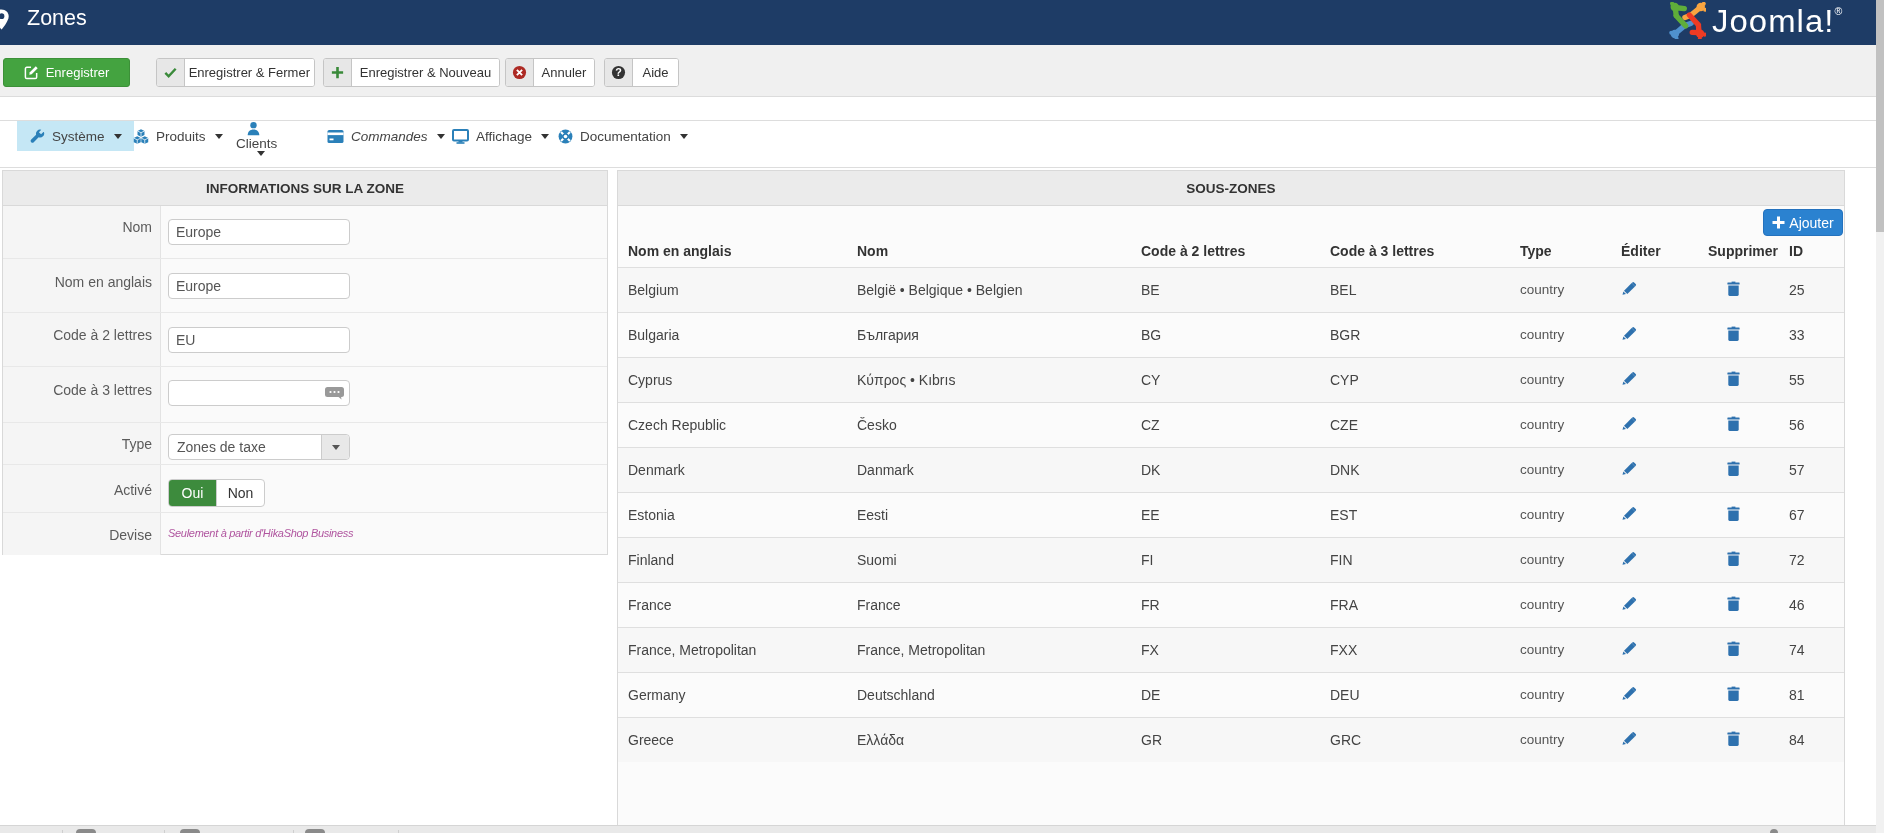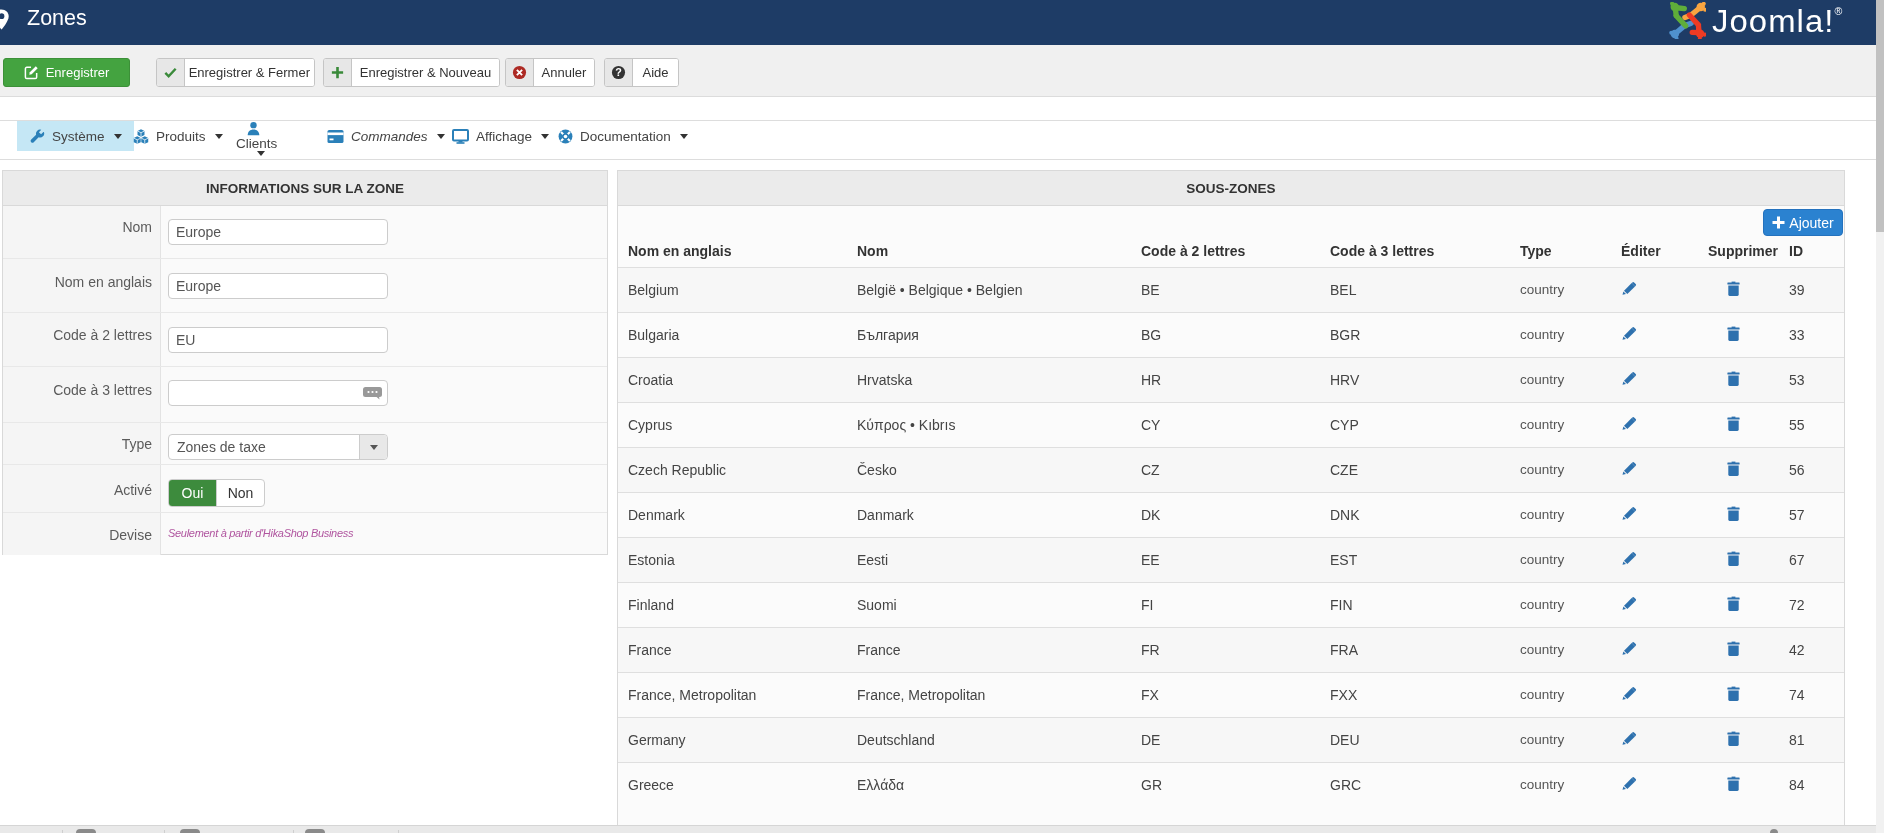--- a/index.html
+++ b/index.html
@@ -9,34 +9,34 @@
 #hdr .pin { position:absolute; left:-10px; top:8px; }
 #hdr .ttl { position:absolute; left:27px; top:6px; font-size:21.5px; color:#fff; }
 #scrollbar { position:absolute; right:0; top:0; width:8px; height:833px; background:#f1f1f1; }
 #scrollbar .thumb { position:absolute; top:0; left:0; width:8px; height:232px; background:#c1c1c1; }
 #toolbar { position:absolute; left:0; top:45px; width:1876px; height:52px; background:#f0f0f0; border-bottom:1px solid #dcdcdc; }
 .btn { position:absolute; top:13px; height:29px; border:1px solid #c5c5c5; border-radius:3px; background:#fff; font-size:13px; color:#333; }
 .btn-green { background:#44a340; border-color:#3c9038; color:#fff; display:flex; align-items:center; justify-content:center; }
 .split { display:flex; align-items:stretch; padding:0; overflow:hidden; }
 .split .ic { width:28px; background:#e7e7e7; border-right:1px solid #c5c5c5; display:flex; align-items:center; justify-content:center; }
 .split .tx { flex:1; display:flex; align-items:center; justify-content:center; padding:0 4px; background:#fff; white-space:nowrap; font-size:13px;text-align:center; }
-#menubar { position:absolute; left:0; top:120px; width:1876px; height:40px; background:#fff; border-top:1px solid #ddd; border-bottom:1px solid #ddd; }
+#menubar { position:absolute; left:0; top:120px; width:1876px; height:48px; background:#fff; border-top:1px solid #ddd; border-bottom:1px solid #ddd; }
 .mitem { position:absolute; top:0; height:30px; display:flex; align-items:center; font-size:13.5px; color:#444; }
 .mitem.active { background:#c5e7f5; }
 .mitem .mi { margin-right:7px; display:flex; }
 .caret { display:inline-block; margin-left:9px; width:0; height:0; border-left:4.5px solid transparent; border-right:4.5px solid transparent; border-top:5px solid #333; }
 
 .panel { position:absolute; border:1px solid #d9d9d9; background:#fafafa; }
 .phead { height:35px; background:#ebebeb; border-bottom:1px solid #d9d9d9; text-align:center; font-weight:bold; font-size:13.5px; color:#333; line-height:35px; }
 #lpanel { left:2px; top:170px; width:606px; height:385px; }
 #rpanel { left:617px; top:170px; width:1228px; height:700px; background:#fbfbfb; }
 .lrow-border { position:absolute; left:0; width:604px; height:0; border-top:1px solid #e8e8e8; }
 #lsep { position:absolute; left:157px; top:35px; width:0; height:349px; border-left:1px solid #e3e3e3; }
 .flabel { position:absolute; width:149px; text-align:right; font-size:14px; color:#5b5b5b; left:0; }
-.finput { position:absolute; left:165px; width:220px; height:26px; border:1px solid #ccc; border-radius:4px; background:#fff; font-size:14px; color:#555; padding-left:7px; line-height:24px; }
+.finput { position:absolute; left:165px; width:182px; height:26px; border:1px solid #ccc; border-radius:4px; background:#fff; font-size:14px; color:#555; padding-left:7px; line-height:24px; }
 #devise { position:absolute; left:165px; font-size:11px; font-style:italic; color:#b0559f; letter-spacing:-0.3px; }
 
 #ajouter { position:absolute; right:1px; top:38px; width:80px; height:27px; background:#2b82d0; border:1px solid #2472be; border-radius:4px; color:#fff; font-size:14px; display:flex; align-items:center; justify-content:center; }
 table { border-collapse:collapse; width:1226px; margin-top:29px; table-layout:fixed; }
 th { text-align:left; font-size:14px; color:#333; height:32px; padding-left:10px; vertical-align:middle; }
 th:last-child, td:last-child { padding-left:12px; }
 td { font-size:14px; color:#444; height:45px; padding-left:10px; vertical-align:middle; border-top:1px solid #dfdfdf; }
 tbody tr:nth-child(odd) { background:#f7f7f7; }
 tbody tr:nth-child(even) { background:#fbfbfb; }
 td.ty { font-size:13.5px; color:#555; }
@@ -273,21 +273,21 @@
               <path fill="#2e71ae" d="M3 9.8 L10.7 2.1 l3.3 3.3 L6.3 13.1z"></path>
               <path fill="#2e71ae" d="M11.4 1.4 a1.2 1.2 0 0 1 1.7 0 l1.6 1.6 a1.2 1.2 0 0 1 0 1.7 l-0.7 0.7 -3.3 -3.3z"></path>
             </svg></td>
           <td><span style="display:inline-block;margin-left:19px;"><svg width="13" height="15" viewBox="0 0 13 15">
                 <g fill="#2e71ae">
                   <path d="M4.6 0.6 h3.8 v1.4 h-3.8z"></path>
                   <rect x="0.4" y="1.6" width="12.2" height="1.9" rx="0.5"></rect>
                   <path d="M1.3 4.4 h10.4 v9.2 a1.3 1.3 0 0 1 -1.3 1.3 h-7.8 a1.3 1.3 0 0 1 -1.3 -1.3z"></path>
                 </g>
               </svg></span></td>
-          <td>39</td>
+          <td>25</td>
         </tr>
 <tr>
           <td>Bulgaria</td>
           <td>България</td>
           <td>BG</td>
           <td>BGR</td>
           <td class="ty">country</td>
           <td><svg width="16" height="15" viewBox="0 0 16 15">
               <path fill="#2e71ae" d="M1.5 13.8 l0.9 -3.4 2.6 2.6 -3.5 0.8z"></path>
               <path fill="#2e71ae" d="M3 9.8 L10.7 2.1 l3.3 3.3 L6.3 13.1z"></path>
@@ -296,40 +296,20 @@
           <td><span style="display:inline-block;margin-left:19px;"><svg width="13" height="15" viewBox="0 0 13 15">
                 <g fill="#2e71ae">
                   <path d="M4.6 0.6 h3.8 v1.4 h-3.8z"></path>
                   <rect x="0.4" y="1.6" width="12.2" height="1.9" rx="0.5"></rect>
                   <path d="M1.3 4.4 h10.4 v9.2 a1.3 1.3 0 0 1 -1.3 1.3 h-7.8 a1.3 1.3 0 0 1 -1.3 -1.3z"></path>
                 </g>
               </svg></span></td>
           <td>33</td>
         </tr>
 <tr>
-          <td>Croatia</td>
-          <td>Hrvatska</td>
-          <td>HR</td>
-          <td>HRV</td>
-          <td class="ty">country</td>
-          <td><svg width="16" height="15" viewBox="0 0 16 15">
-              <path fill="#2e71ae" d="M1.5 13.8 l0.9 -3.4 2.6 2.6 -3.5 0.8z"></path>
-              <path fill="#2e71ae" d="M3 9.8 L10.7 2.1 l3.3 3.3 L6.3 13.1z"></path>
-              <path fill="#2e71ae" d="M11.4 1.4 a1.2 1.2 0 0 1 1.7 0 l1.6 1.6 a1.2 1.2 0 0 1 0 1.7 l-0.7 0.7 -3.3 -3.3z"></path>
-            </svg></td>
-          <td><span style="display:inline-block;margin-left:19px;"><svg width="13" height="15" viewBox="0 0 13 15">
-                <g fill="#2e71ae">
-                  <path d="M4.6 0.6 h3.8 v1.4 h-3.8z"></path>
-                  <rect x="0.4" y="1.6" width="12.2" height="1.9" rx="0.5"></rect>
-                  <path d="M1.3 4.4 h10.4 v9.2 a1.3 1.3 0 0 1 -1.3 1.3 h-7.8 a1.3 1.3 0 0 1 -1.3 -1.3z"></path>
-                </g>
-              </svg></span></td>
-          <td>53</td>
-        </tr>
-<tr>
           <td>Cyprus</td>
           <td>Κύπρος • Kıbrıs</td>
           <td>CY</td>
           <td>CYP</td>
           <td class="ty">country</td>
           <td><svg width="16" height="15" viewBox="0 0 16 15">
               <path fill="#2e71ae" d="M1.5 13.8 l0.9 -3.4 2.6 2.6 -3.5 0.8z"></path>
               <path fill="#2e71ae" d="M3 9.8 L10.7 2.1 l3.3 3.3 L6.3 13.1z"></path>
               <path fill="#2e71ae" d="M11.4 1.4 a1.2 1.2 0 0 1 1.7 0 l1.6 1.6 a1.2 1.2 0 0 1 0 1.7 l-0.7 0.7 -3.3 -3.3z"></path>
             </svg></td>
@@ -433,21 +413,21 @@
               <path fill="#2e71ae" d="M3 9.8 L10.7 2.1 l3.3 3.3 L6.3 13.1z"></path>
               <path fill="#2e71ae" d="M11.4 1.4 a1.2 1.2 0 0 1 1.7 0 l1.6 1.6 a1.2 1.2 0 0 1 0 1.7 l-0.7 0.7 -3.3 -3.3z"></path>
             </svg></td>
           <td><span style="display:inline-block;margin-left:19px;"><svg width="13" height="15" viewBox="0 0 13 15">
                 <g fill="#2e71ae">
                   <path d="M4.6 0.6 h3.8 v1.4 h-3.8z"></path>
                   <rect x="0.4" y="1.6" width="12.2" height="1.9" rx="0.5"></rect>
                   <path d="M1.3 4.4 h10.4 v9.2 a1.3 1.3 0 0 1 -1.3 1.3 h-7.8 a1.3 1.3 0 0 1 -1.3 -1.3z"></path>
                 </g>
               </svg></span></td>
-          <td>42</td>
+          <td>46</td>
         </tr>
 <tr>
           <td>France, Metropolitan</td>
           <td>France, Metropolitan</td>
           <td>FX</td>
           <td>FXX</td>
           <td class="ty">country</td>
           <td><svg width="16" height="15" viewBox="0 0 16 15">
               <path fill="#2e71ae" d="M1.5 13.8 l0.9 -3.4 2.6 2.6 -3.5 0.8z"></path>
               <path fill="#2e71ae" d="M3 9.8 L10.7 2.1 l3.3 3.3 L6.3 13.1z"></path>

